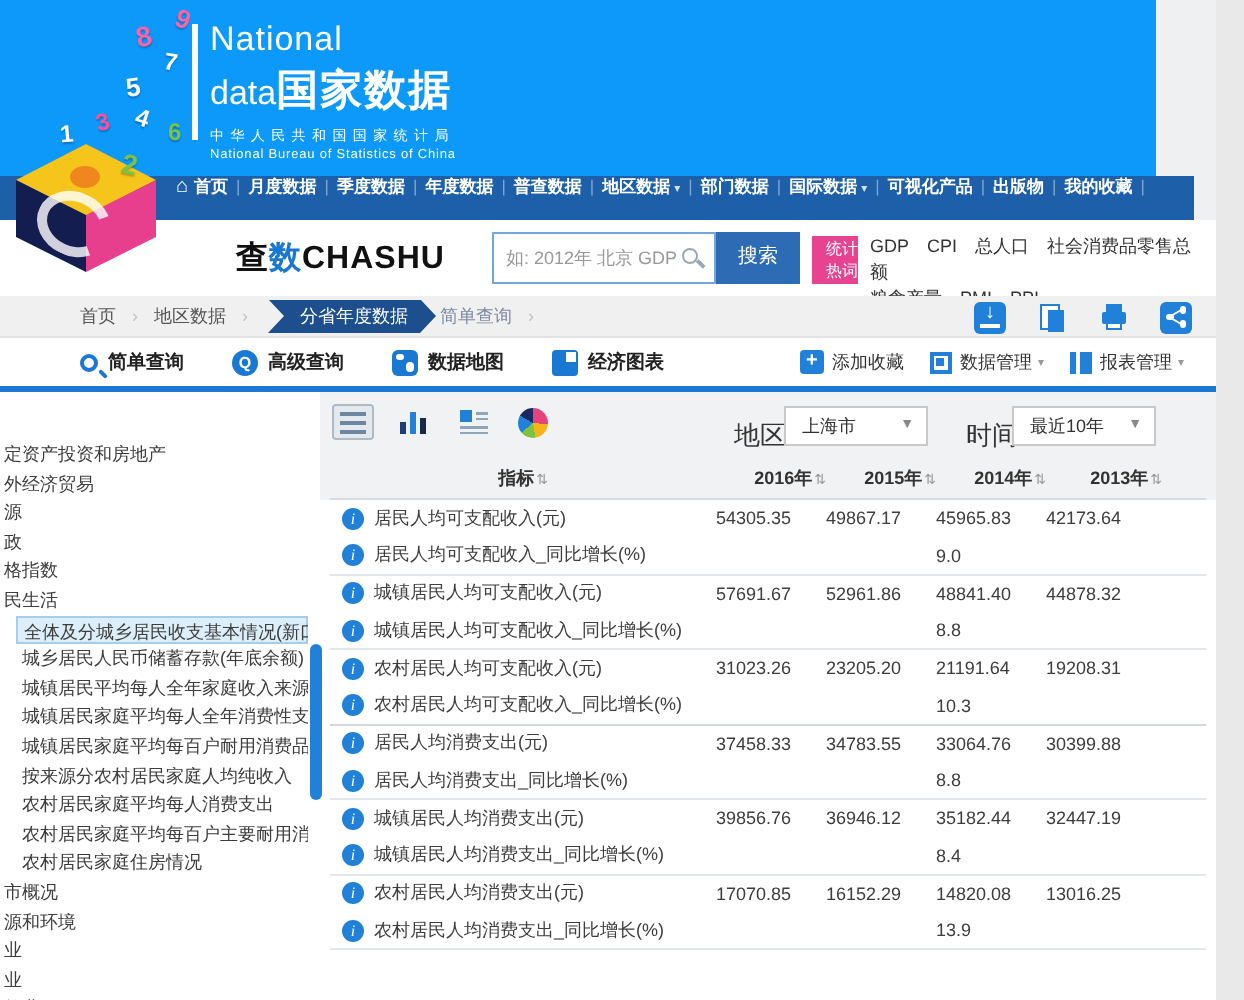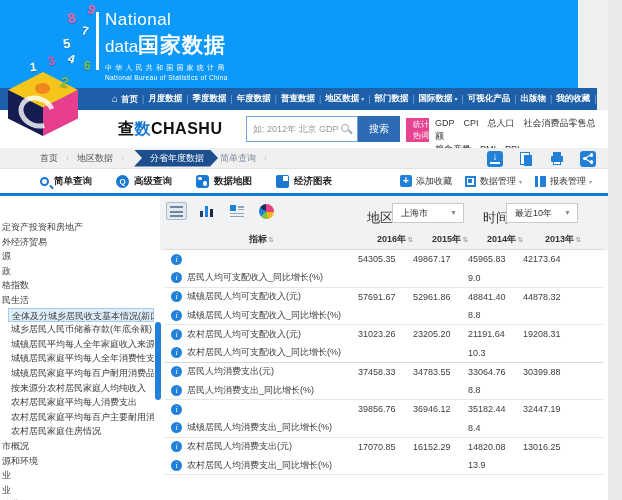--- a/index.html
+++ b/index.html
@@ -21,21 +21,21 @@
 
 .logo-cube{position:absolute;left:6px;top:2px;width:102px;height:146px;z-index:30;pointer-events:none}
 .lnum{position:absolute;font-weight:bold;text-shadow:0 1px 1px rgba(0,0,0,.25)}
 .cube-top{position:absolute;left:2px;top:70px;width:70px;height:36px;background:#f5c51c;clip-path:polygon(50% 0,100% 50%,50% 100%,0 50%)}
 .cube-top::after{content:"";position:absolute;left:27px;top:11px;width:15px;height:11px;border-radius:50%;background:#f0861e}
 .cube-left{position:absolute;left:2px;top:88px;width:35px;height:46px;background:#141d4f;clip-path:polygon(0 0,100% 38%,100% 100%,0 62%)}
 .cube-right{position:absolute;left:37px;top:88px;width:35px;height:46px;background:#e73e8e;clip-path:polygon(0 38%,100% 0,100% 62%,0 100%)}
 .cube-c{position:absolute;left:12px;top:94px;width:38px;height:32px;border:5px solid rgba(255,255,255,.8);border-right-color:transparent;border-radius:50%;transform:rotate(25deg)}
 
 
-.nav{position:absolute;left:0;top:88px;width:597px;height:22px;background:#1d5fa8;display:flex;align-items:center;padding-left:112px;color:#fff;font-size:8.5px;font-weight:bold;white-space:nowrap;overflow:hidden}
+.nav{position:absolute;left:0;top:88px;width:597px;height:22px;background:#1d5fa8;display:flex;align-items:flex-start;padding-left:88px;color:#fff;font-size:8.5px;font-weight:bold;white-space:nowrap;overflow:hidden}
 .nav-fill{position:absolute;left:597px;top:88px;width:11px;height:22px;background:#eef0f1}
 .nav-sep{color:#7fa6d4;margin:0 4px;font-weight:normal}
 .nav-item{cursor:pointer}
 .home-ic{font-size:10px;margin-right:3px}
 .nav-caret{font-size:6px;color:#cfe0f2;margin-left:2px}
 
 
 .srow{position:absolute;left:0;top:110px;width:608px;height:38px;background:#fff}
 .chashu{position:absolute;left:118px;top:9px;font-size:16px;font-weight:900;color:#111;letter-spacing:.5px}
 .chashu .shu{color:#1878d2}
@@ -310,20 +310,21 @@
     <div class="th-val"><span>2016年</span><span class="sort">⇅</span></div>
     <div class="th-val"><span>2015年</span><span class="sort">⇅</span></div>
     <div class="th-val"><span>2014年</span><span class="sort">⇅</span></div>
     <div class="th-val last"><span>2013年</span><span class="sort">⇅</span></div>
   </div>
 
   <div class="tbody">
       <div class="trow">
         <div class="cell-label">
           <span class="info-ic">i</span>
+          <span class="row-label">居民人均可支配收入(元)</span>
         </div>
         <div class="cell-val">54305.35</div>
         <div class="cell-val">49867.17</div>
         <div class="cell-val">45965.83</div>
         <div class="cell-val">42173.64</div>
       </div>
       <div class="trow group-end">
         <div class="cell-label">
           <span class="info-ic">i</span>
           <span class="row-label">居民人均可支配收入_同比增长(%)</span>
@@ -389,20 +390,21 @@
           <span class="row-label">居民人均消费支出_同比增长(%)</span>
         </div>
         <div class="cell-val"></div>
         <div class="cell-val"></div>
         <div class="cell-val">8.8</div>
         <div class="cell-val"></div>
       </div>
       <div class="trow">
         <div class="cell-label">
           <span class="info-ic">i</span>
+          <span class="row-label">城镇居民人均消费支出(元)</span>
         </div>
         <div class="cell-val">39856.76</div>
         <div class="cell-val">36946.12</div>
         <div class="cell-val">35182.44</div>
         <div class="cell-val">32447.19</div>
       </div>
       <div class="trow group-end">
         <div class="cell-label">
           <span class="info-ic">i</span>
           <span class="row-label">城镇居民人均消费支出_同比增长(%)</span>

